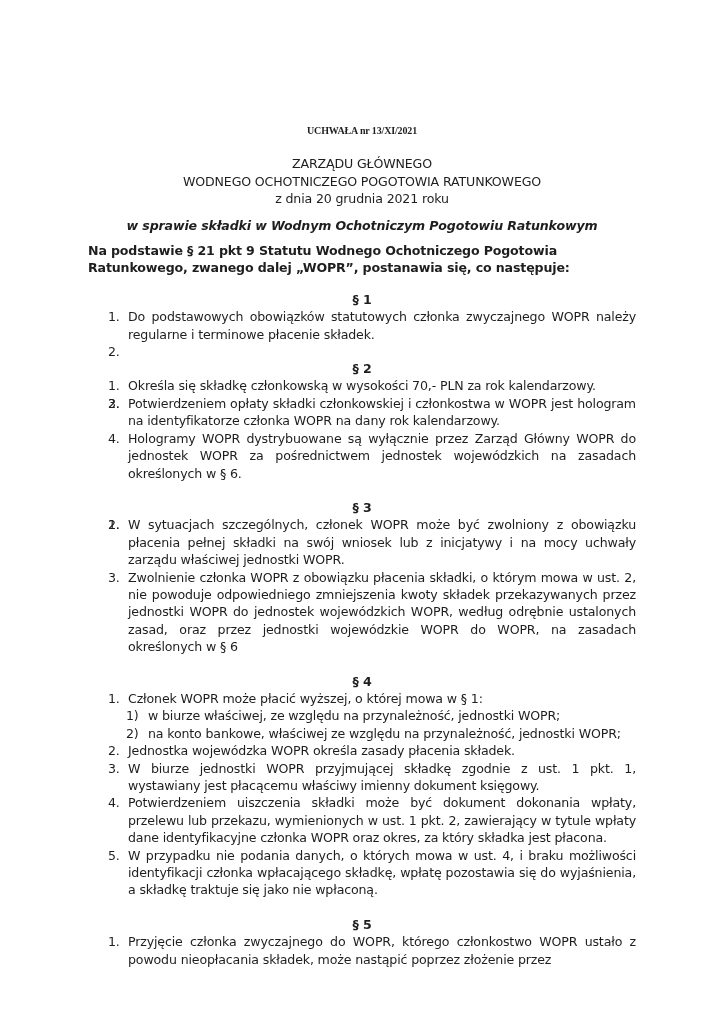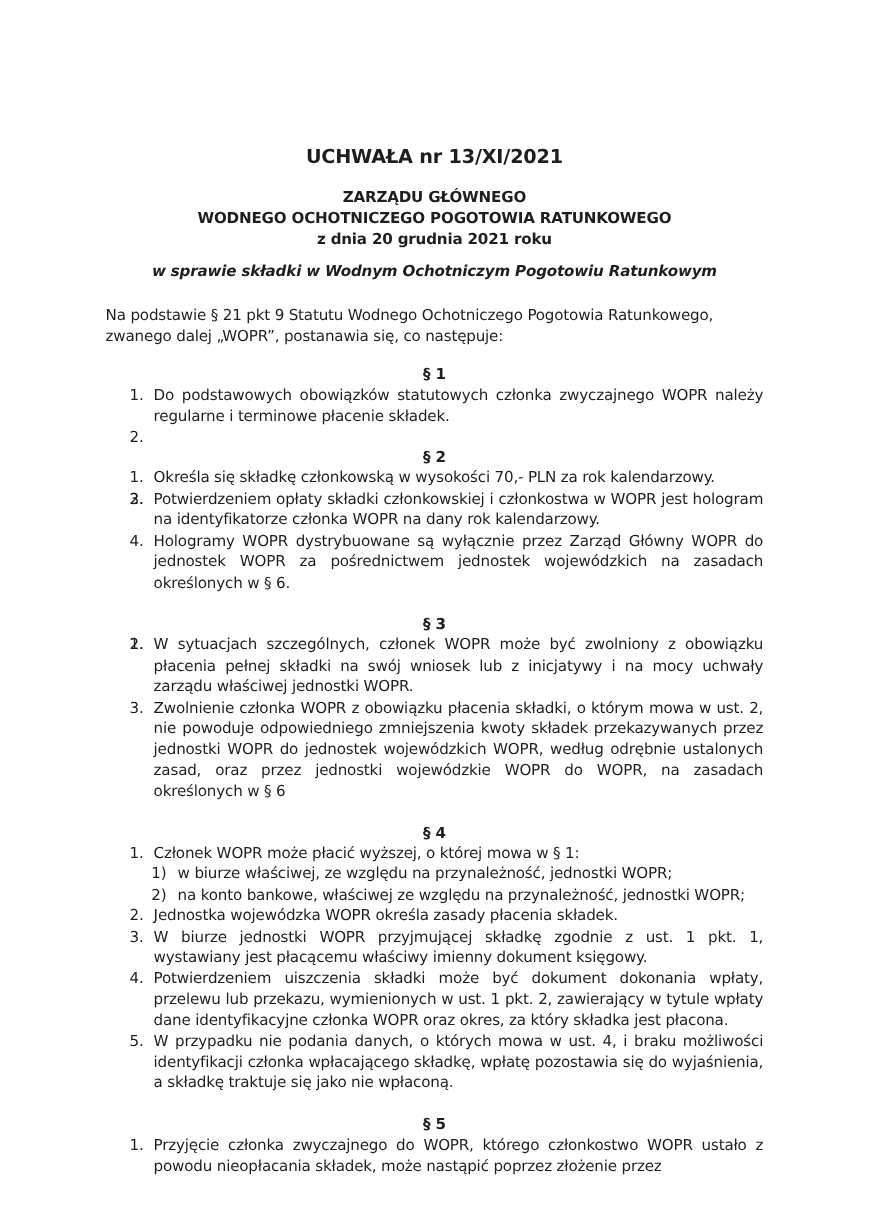--- a/index.html
+++ b/index.html
@@ -2,24 +2,24 @@
 <html><head>
 <meta charset="utf-8">
 <style>
   html, body { margin: 0; padding: 0; background: #ffffff; }
   body { width: 724px; height: 1024px; overflow: hidden; position: relative; }
   .page {
     position: absolute; left: 88px; top: 122px; width: 548px;
     font-family: "DejaVu Sans", sans-serif; font-size: 12.6px; line-height: 17.4px;
     color: #1e1e1e; letter-spacing: -0.15px;
   }
-  .title { font-weight: bold; text-align: center; font-size: 16px; }
-  .heading-block { margin-top: 16px; font-weight: bold; text-align: center; }
+  .title { font-weight: bold; text-align: center; font-size: 10px; font-family: Liberation Serif, serif; }
+  .heading-block { margin-top: 16px; font-weight: normal; text-align: center; }
   .subject { margin-top: 9px; font-weight: bold; font-style: italic; text-align: center; }
-  .intro { margin-top: 20px; }
+  .intro { margin-top: 8px; font-weight: bold; }
   .para-mark { font-weight: bold; text-align: center; margin-top: 17px; }
   ol.items { list-style: none; margin: 0; padding: 0; }
   ol.items > li { position: relative; padding-left: 40px; text-align: justify; }
   ol.items > li > .num { position: absolute; left: 20px; top: 0; }
   ol.sub { list-style: none; margin: 0; padding: 0; }
   ol.sub > li { position: relative; padding-left: 60px; text-align: justify; }
   ol.sub > li > .num { position: absolute; left: 38px; top: 0; }
   .para-mark.first { margin-top: 14px; }
 </style>
 </head>

